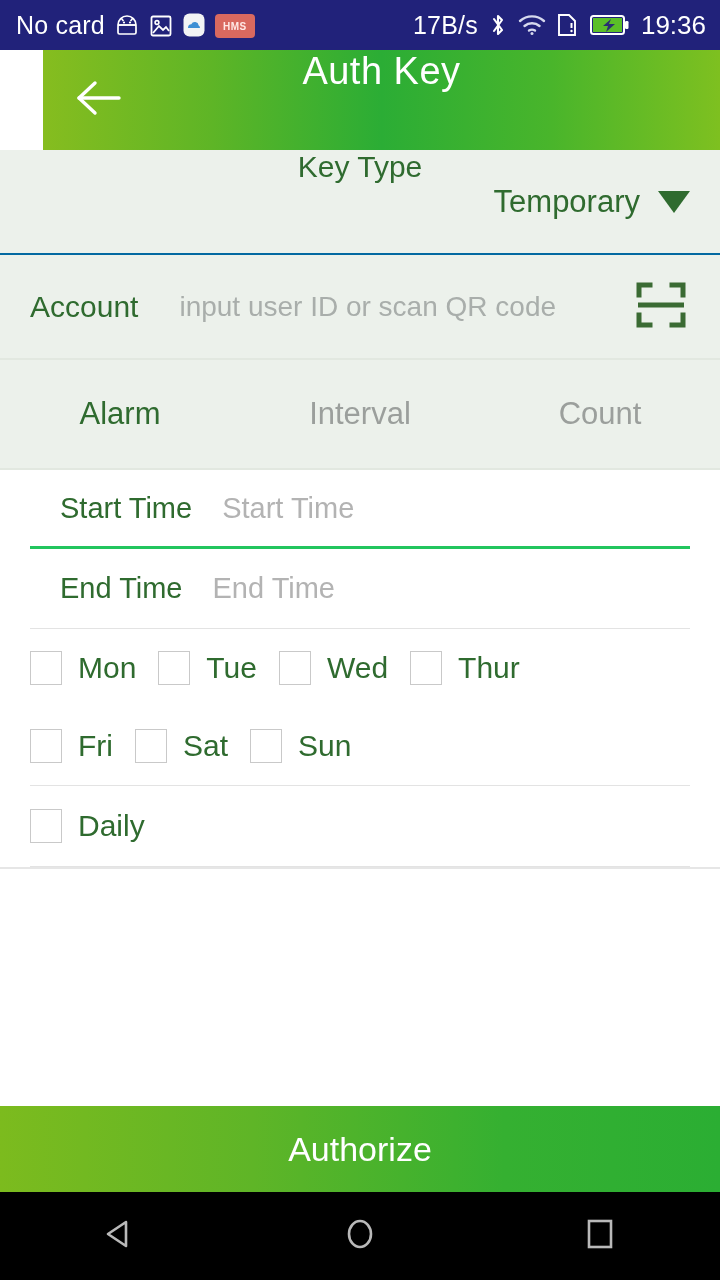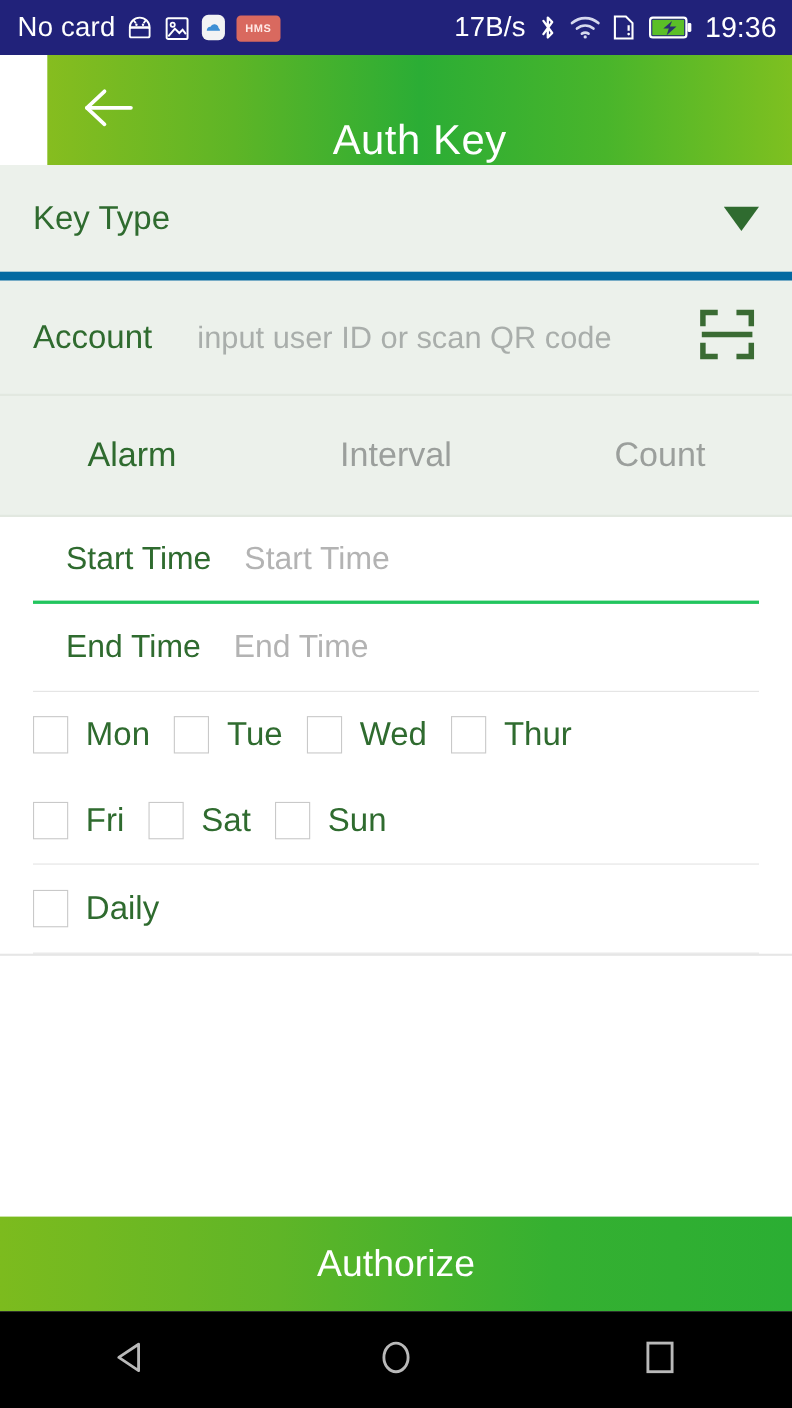--- a/index.html
+++ b/index.html
@@ -27,38 +27,38 @@
   .hms-badge {
     width:40px; height:24px; border-radius:4px; background:#d9695f;
     color:#ffe9e6; font-size:10px; font-weight:bold; letter-spacing:.5px;
     display:flex; align-items:center; justify-content:center;
   }
 
   
   .header {
     flex:0 0 100px; height:100px; position:relative;
     background:linear-gradient(90deg,#86bd1f 0%, #5eb526 25%, #2bad35 50%, #49b52b 75%, #7ec020 100%);
-    display:flex; align-items:flex-end;margin-left:43px;
+    display:flex; align-items:flex-start;margin-left:43px;
   }
   .back-btn {
     position:absolute; left:30px; top:50%; transform:translateY(-50%);
     width:52px; height:52px; display:flex; align-items:center; justify-content:center;
   }
   .header-title {
     width:100%; text-align:center; color:#ffffff;
     font-size:38px; font-weight:normal; letter-spacing:0.5px;
   }
 
   
   .sect { background:#ecf1eb; }
   .row-keytype, .row-account {
     height:105px; display:flex; align-items:center; position:relative;
     padding:0 30px;
   }
-  .row-keytype { border-bottom:8px solid #0369a1; }
+  .row-keytype { border-bottom:2px solid #0369a1;flex-direction:column; }
   .row-account { border-bottom:2px solid #e2e8e0; }
   .lbl-green {
     color:#2f6b2f; font-size:30px;
   }
   .keytype-value-wrap {
     margin-left:auto; display:flex; align-items:center; gap:18px;
   }
   .keytype-value { color:#2f6b2f; font-size:31px; }
   .caret-down {
     width:0; height:0; border-left:16px solid transparent;
@@ -205,20 +205,21 @@
         </svg>
       </span>
     </div>
     <div class="header-title">Auth Key</div>
   </div>
 
   <div class="sect">
     <div class="row-keytype">
       <span class="lbl-green">Key Type</span>
       <span class="keytype-value-wrap">
+        <span class="keytype-value">Temporary</span>
         <span class="caret-down"></span>
       </span>
     </div>
 
     <div class="row-account">
       <span class="lbl-green">Account</span>
       <input class="account-input" type="text" placeholder="input user ID or scan QR code" style="">
       <span class="qr-btn">
         <span>
           <svg width="56" height="56" viewBox="0 0 56 56">

